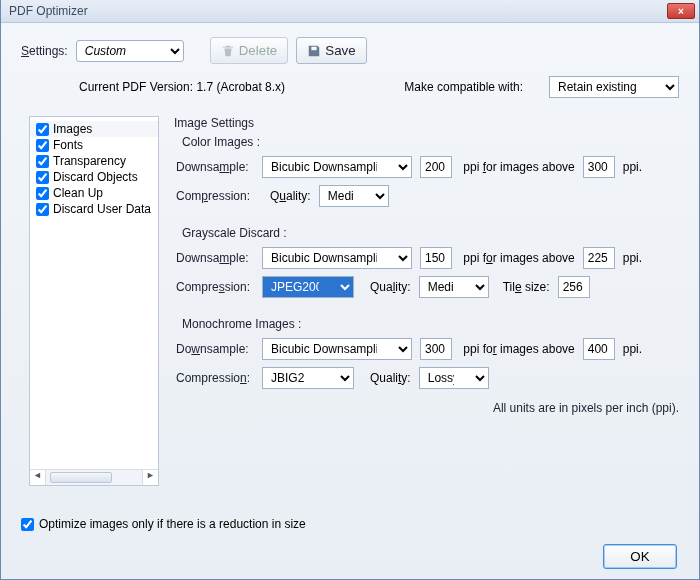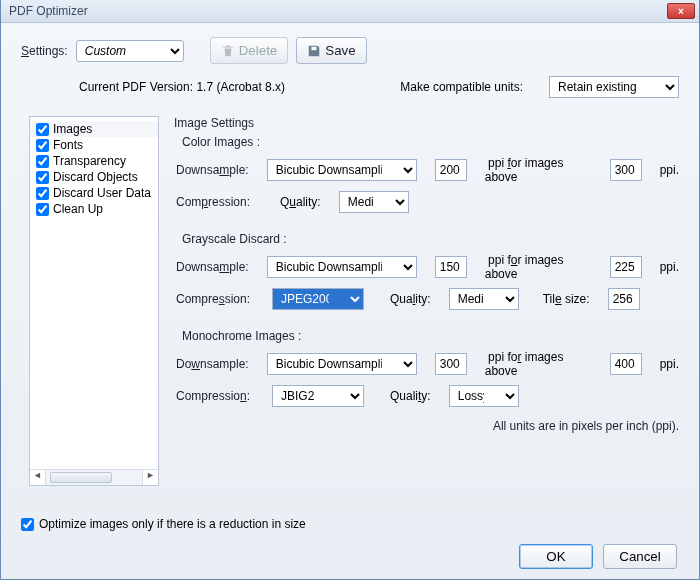--- a/index.html
+++ b/index.html
@@ -103,21 +103,21 @@
 .side-scroll .arr:last-child { border-right: none; border-left: 1px solid #d6dde7; }
 .side-scroll .track { flex: 1; background: #f0f3f7; position: relative; }
 .side-scroll .thumb {
   position: absolute; left: 4px; top: 2px; width: 62px; height: 11px;
   background: linear-gradient(#f4f6fa,#dbe2ec); border: 1px solid #bac5d5; border-radius: 2px;
 }
 .main { flex: 1; display: flex; flex-direction: column; }
 .section-title { color: #223; margin-bottom: 5px; }
 .group { margin-bottom: 12px; }
 .group .sub { margin-left: 8px; color:#223; margin-bottom: 7px; }
-.ctrl-row { display: flex; align-items: center; gap: 18px; margin-left: 2px; margin-bottom: 7px; }
+.ctrl-row { display: flex; align-items: center; gap: 8px; margin-left: 2px; margin-bottom: 7px; }
 .ctrl-row .lbl2 { width: 78px; color:#223; }
 .ds-select { width: 150px; }
 .comp-select { width: 92px; }
 .qual-select { width: 70px; }
 .num { width: 32px; text-align: left; }
 .num.w { width: 32px; }
 .selected-combo {
   background: #2b74d0 !important; color: #fff !important;
 }
 .ppi-note { text-align: right; color:#223; margin-top: 1px; margin-bottom: 1px; }
@@ -161,21 +161,21 @@
         <svg class="icn" viewBox="0 0 16 16">
             <path fill="#6a7b90" d="M2 2h10l2 2v10H2V2zm3 1v4h6V3H5zm2 6h2v4H7V9z"></path>
           </svg>
         <span>Save</span>
       </button>
       <div class="spacer"></div>
     </div>
 
     <div class="row ver-row">
       <span>Current PDF Version: 1.7 (Acrobat 8.x)</span>
-      <span class="compat-lbl">Make compatible units:</span>
+      <span class="compat-lbl">Make compatible with:</span>
       <select class="compat-select">
         <option>Retain existing</option>
       </select>
     </div>
 
     <div class="body-row">
       <div class="sidebar">
         <div class="sidebar-item selected">
           <input type="checkbox" checked="" style="">
           <span>Images</span>
@@ -187,25 +187,25 @@
         <div class="sidebar-item">
           <input type="checkbox" checked="" style="">
           <span>Transparency</span>
         </div>
         <div class="sidebar-item">
           <input type="checkbox" checked="" style="">
           <span>Discard Objects</span>
         </div>
         <div class="sidebar-item">
           <input type="checkbox" checked="" style="">
+          <span>Clean Up</span>
+        </div>
+        <div class="sidebar-item">
+          <input type="checkbox" checked="" style="">
           <span>Discard User Data</span>
-        </div>
-        <div class="sidebar-item">
-          <input type="checkbox" checked="" style="">
-          <span>Clean Up</span>
         </div>
         <div class="side-scroll">
           <div class="arr">◄</div>
           <div class="track">
               <div class="thumb"></div>
             </div>
           <div class="arr">►</div>
         </div>
       </div>
 
@@ -271,16 +271,15 @@
       </div>
     </div>
 
     <div class="opt-row">
       <input type="checkbox" checked="" style="">
       <span>Optimize images only if there is a reduction in size</span>
     </div>
 
     <div class="footer">
       <button class="fbtn ok">OK</button>
-      <button class="fbtn">Cancel</button>
     </div>
   </div>
 </div>
 
 </body></html>

